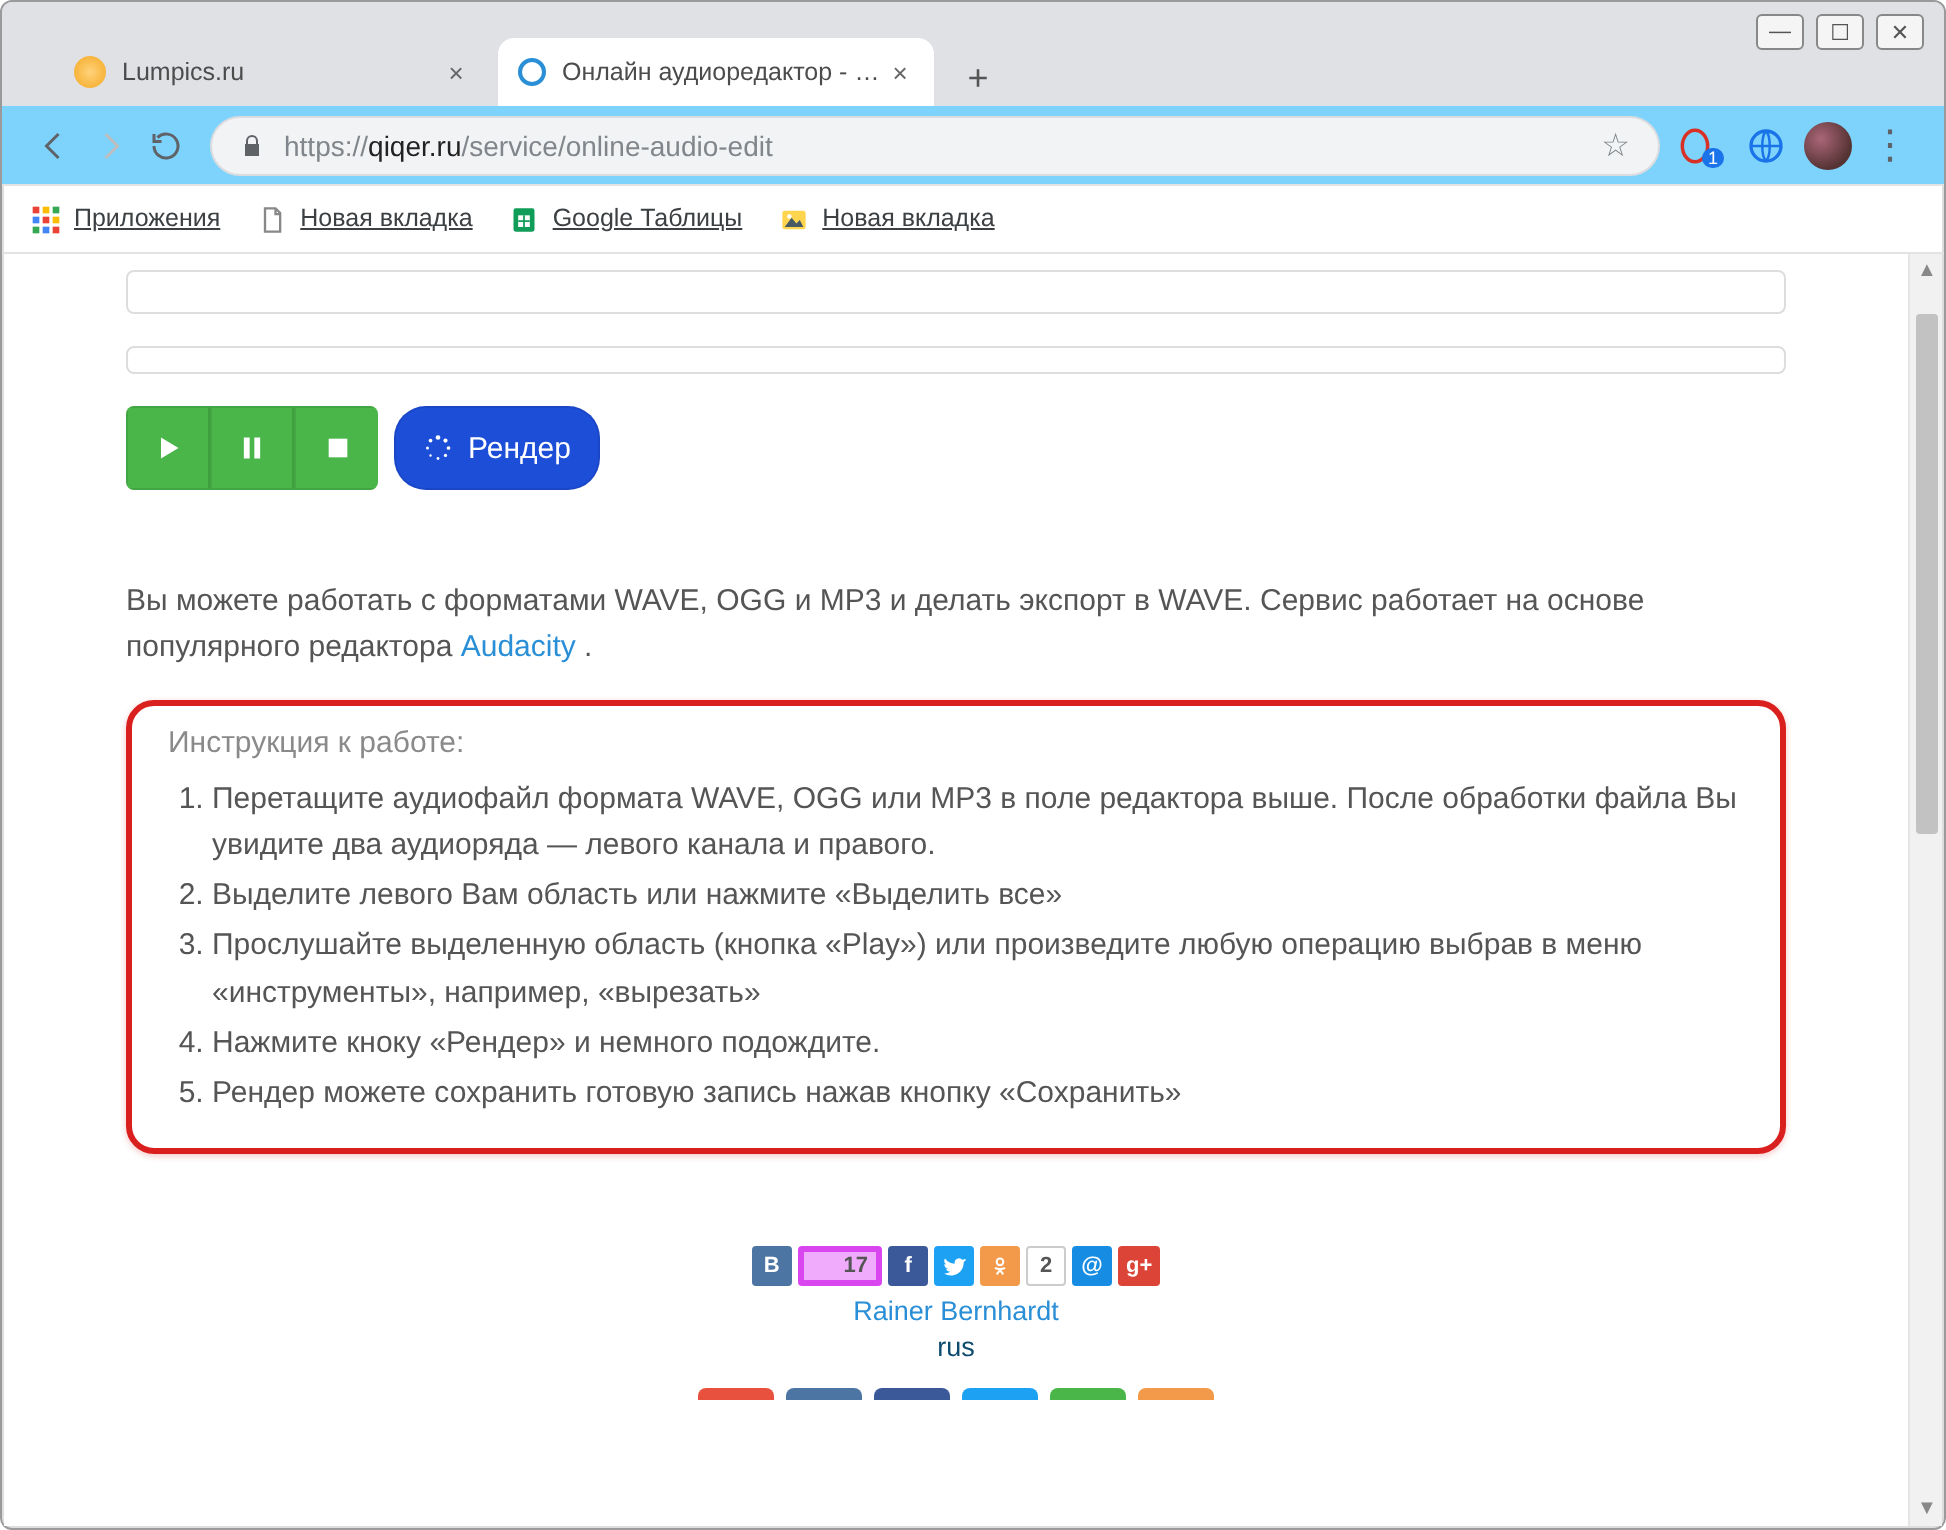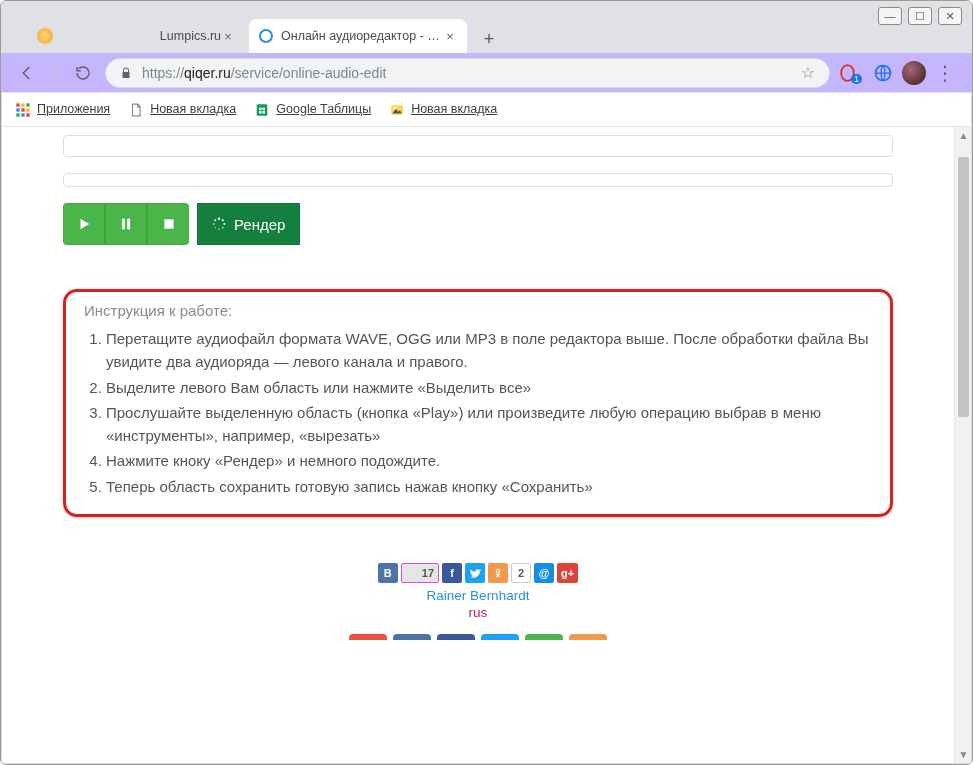--- a/index.html
+++ b/index.html
@@ -40,41 +40,40 @@
     border-top-left-radius:5px; border-top-right-radius:5px;
   }
   .tab {
     display:flex; align-items:center;
     height: 34px; width: 218px;
     padding: 0 10px;
     border-radius: 8px 8px 0 0;
     background:#dfe1e5; color:#4c4c4c;
     font-size:12.5px; margin-right:4px;
     position:relative;
-    text-align:right;
   }
   .tab.active { background:#fff; }
   .tab .ficon {
     width:16px; height:16px; margin-right:8px;
     border-radius:50%;
     display:flex;align-items:center;justify-content:center;
     font-size:11px;
   }
   .tab .title { flex:1; white-space:nowrap; overflow:hidden; text-overflow:ellipsis; }
   .tab .close { width:14px; height:14px; color:#666; font-size:13px; display:flex;align-items:center;justify-content:center;}
   .newtab {
     width:28px; height:28px; display:flex;align-items:center;justify-content:center;
     color:#555; font-size:18px; margin-left:4px;
   }
   
   .addrbar {
     display:flex; align-items:center;
     height:40px; padding:0 12px;
     border-bottom:1px solid #e3e3e3;
-    background:#c4b5fd;
+    background:#7dd3fc;
   }
   .navicon {
     width:28px;height:28px;display:flex;align-items:center;justify-content:center;
     color:#6b6b6b; font-size:18px; border-radius:50%;
   }
   .navicon.disabled { color:#bdbdbd; }
   .omnibox {
     flex:1; height:30px; margin:0 8px;
     border:1px solid #dadce0; border-radius:15px;
     display:flex; align-items:center; padding:0 14px;
@@ -134,21 +133,21 @@
   .panel.short { height:14px; }
   .controls { display:flex; gap:0; margin-bottom:44px; }
   .btn {
     height:42px; display:flex;align-items:center;justify-content:center;
     color:#fff; font-size:15px; padding:0 14px;
     border:1px solid rgba(0,0,0,.08);
   }
   .grp-green { display:flex; border-radius:4px; overflow:hidden; margin-right:8px; }
   .grp-green .btn { background:#4ab548; width:42px; padding:0; border-right:1px solid #3f9e3e;}
   .grp-green .btn:last-child{border-right:none;}
-  .btn-blue { background:#15803d; border-radius:0; display:flex; gap:8px; }
+  .btn-blue { background:#1d4ed8; border-radius:16px; display:flex; gap:8px; }
   .btn-blue + .btn-blue { margin-left:8px; }
   .btnicon { font-size:14px; }
   .intro { color:#555; font-size:15px; line-height:1.55; margin:0 0 14px 0; }
   .intro a { color:#2a8fd6; text-decoration:none; }
   .instr-box {
     border:3px solid #d9201e; border-radius:14px;
     padding:10px 18px 14px; color:#555; font-size:15px;
     box-shadow: 0 1px 3px rgba(217,32,30,.25);
   }
   .instr-title { color:#8a8a8a; margin-bottom:8px; }
@@ -157,21 +156,21 @@
   .footer { text-align:center; margin-top:46px; font-size:13.5px; line-height:1.3;}
   .share { display:flex; justify-content:center; gap:3px; margin-bottom:4px;}
   .chip {
     height:20px; min-width:20px; padding:0 4px;
     color:#fff; font-size:11px; font-weight:bold;
     display:flex;align-items:center;justify-content:center;
     border-radius:2px;
   }
   .free { color:#4ab548; }
   .author { color:#2a8fd6; }
-  .rus { color:#be185d; }
+  .rus { color:#0c4a6e; }
   .stripbtns { display:flex; justify-content:center; gap:6px; margin-top:12px; height:6px; overflow:hidden;}
   .stripbtns span{ width:38px;height:22px; border-radius:4px; display:block; position:relative; top:0;}
   
   svg{display:block}
 </style>
 </head>
 <body>
 
 <div class="win">
 
@@ -324,38 +323,41 @@
                     <circle cx="5.6" cy="18.4" r="1"></circle>
                     <circle cx="3" cy="12" r="1.3"></circle>
                     <circle cx="5.6" cy="5.6" r="1.6"></circle>
                   </g>
                 </svg>
             </span>
             <span>Рендер</span>
           </div>
         </div>
 
+        <p class="intro">
+          <span>Вы можете работать с форматами WAVE, OGG и MP3 и делать экспорт в WAVE. Сервис работает на основе популярного редактора </span><a href="#">Audacity</a><span> .</span>
+        </p>
 
         <div class="instr-box">
           <div class="instr-title">Инструкция к работе:</div>
           <ol>
             <li>Перетащите аудиофайл формата WAVE, OGG или MP3 в поле редактора выше. После обработки файла Вы увидите два аудиоряда — левого канала и правого.</li>
             <li>Выделите левого Вам область или нажмите «Выделить все»</li>
             <li>Прослушайте выделенную область (кнопка «Play») или произведите любую операцию выбрав в меню «инструменты», например, «вырезать»</li>
             <li>Нажмите кноку «Рендер» и немного подождите.</li>
-            <li>Теперь область сохранить готовую запись нажав кнопку «Сохранить»</li>
+            <li>Рендер можете сохранить готовую запись нажав кнопку «Сохранить»</li>
           </ol>
         </div>
 
         <div class="footer">
           <div class="share">
             <span class="chip" style="background:#4c75a3" style-bg="#4c75a3">
                 <span>В</span>
               </span>
-            <span class="chip" style="background:#e5e5e5;color:#555;border:1px solid #d946ef;padding-left:20px;">17</span>
+            <span class="chip" style="background:#f0abfc;color:#555;border:3px solid #d946ef;padding-left:20px;">17</span>
             <span class="chip" style="background:#3b5998">f</span>
             <span class="chip" style="background:#1da1f2">
               <svg width="12" height="12" viewBox="0 0 24 24">
                   <path fill="#fff" d="M23 5c-.8.4-1.7.6-2.6.8a4.5 4.5 0 0 0-7.7 4A12.8 12.8 0 0 1 3 4.6a4.5 4.5 0 0 0 1.4 6c-.7 0-1.4-.2-2-.5v.1a4.5 4.5 0 0 0 3.6 4.4c-.7.2-1.3.2-2 .1a4.5 4.5 0 0 0 4.2 3.1A9 9 0 0 1 2 19.5 12.7 12.7 0 0 0 8.9 21.5c8.3 0 12.8-6.9 12.8-12.8v-.6c.9-.6 1.6-1.4 2.3-2.3z"></path>
                 </svg>
             </span>
             <span class="chip" style="background:#f2994a">
               <svg width="10" height="14" viewBox="0 0 24 24">
                   <circle cx="12" cy="7" r="4" fill="none" stroke="#fff" stroke-width="2.5"></circle>
                   <path d="M6 14c2 2 10 2 12 0M8 22l4-5 4 5" fill="none" stroke="#fff" stroke-width="2.5"></path>

